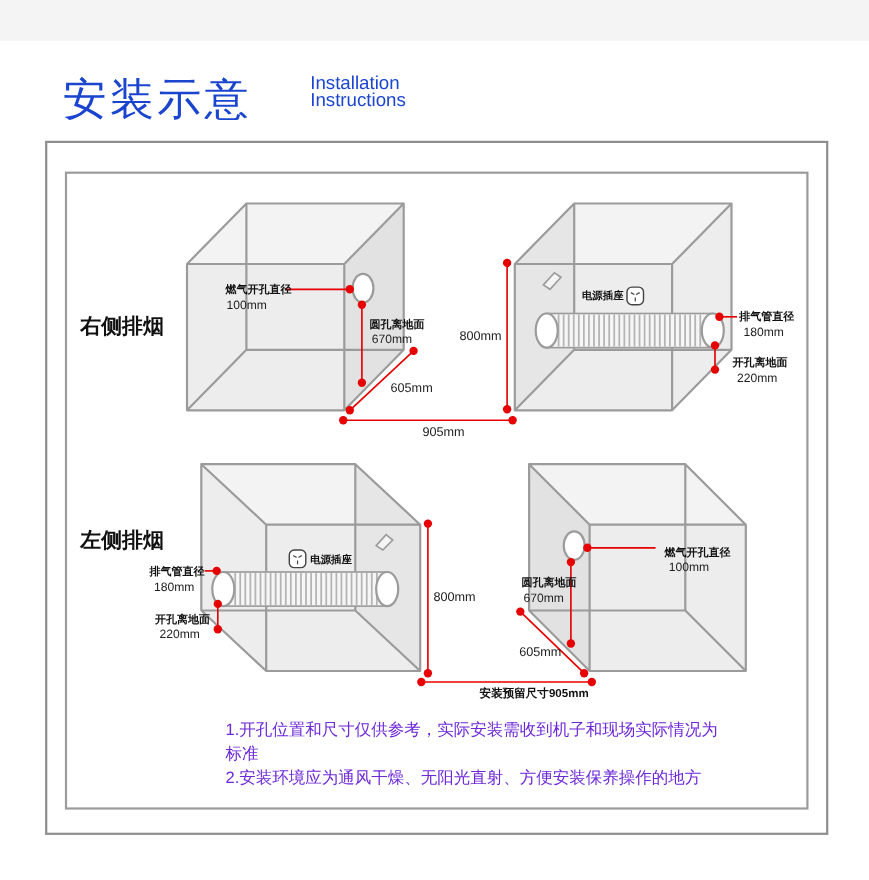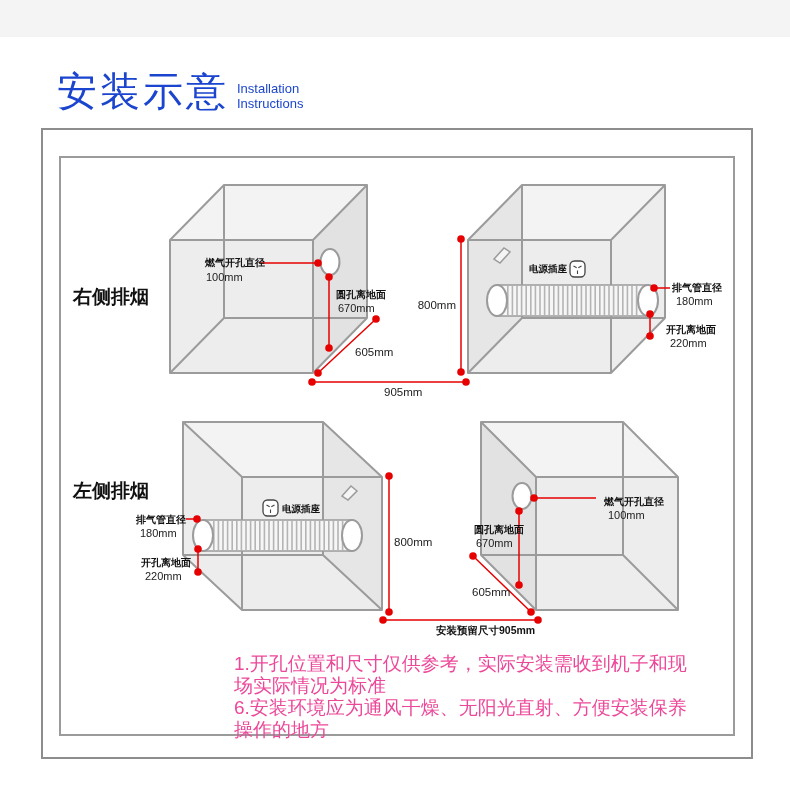--- a/index.html
+++ b/index.html
@@ -1,39 +1,39 @@
 <!DOCTYPE html>
 <html><head>
 <meta charset="utf-8">
 <style>
   html,body{margin:0;padding:0;}
   body{
     width:790px;height:800px;position:relative;background:#ffffff;
     font-family:"Liberation Sans","DejaVu Sans",sans-serif;overflow:hidden;
   }
   .top-band{position:absolute;left:0;top:0;width:790px;height:37px;background:#f4f4f4;}
-  .title-wrap{position:absolute;left:57px;top:68px;display:flex;align-items:flex-end;}
+  .title-wrap{position:absolute;left:57px;top:68px;display:flex;align-items:flex-start;gap:45px;}
   .title-cn{
     font-size:40px;font-weight:500;color:#1b45cf;letter-spacing:3px;line-height:46px;
   }
   .title-en{
-    margin-left:8px;margin-bottom:3px;font-size:13px;line-height:15px;color:#1b45cf;font-weight:500;
+    margin-left:8px;margin-bottom:3px;font-size:17px;line-height:15px;color:#1b45cf;font-weight:500;
   }
   .outer-frame{
     position:absolute;left:41px;top:128px;width:712px;height:631px;
     border:2px solid #8d8d8d;box-sizing:border-box;background:#ffffff;
   }
   .inner-frame{
     position:absolute;left:59px;top:156px;width:676px;height:580px;
     border:2px solid #9b9b9b;box-sizing:border-box;background:#ffffff;
   }
   svg.diagram{position:absolute;left:0;top:0;width:790px;height:800px;}
   .notes{
-    position:absolute;left:234px;top:653px;width:460px;
-    font-size:19px;line-height:22px;color:#ec4899;
+    position:absolute;left:205px;top:653px;width:460px;
+    font-size:15px;line-height:22px;color:#6d28d9;
   }
   .cjk-dim{font-weight:bold;fill:#111111;}
   .dim-val{fill:#222222;}
 </style>
 </head>
 <body>
 
 <div class="top-band"></div>
 
 <div class="title-wrap">
@@ -184,14 +184,14 @@
   <text x="476" y="547" font-size="11" class="dim-val">670mm</text>
   <text x="472" y="596" font-size="11.5" class="dim-val">605mm</text>
   <text x="436" y="634" font-size="10.5" class="cjk-dim">安装预留尺寸905mm</text>
 
   <text x="73" y="303" font-size="19" font-weight="bold" fill="#111111">右侧排烟</text>
   <text x="73" y="497" font-size="19" font-weight="bold" fill="#111111">左侧排烟</text>
 </svg>
 
 <div class="notes">
   <div>1.开孔位置和尺寸仅供参考，实际安装需收到机子和现场实际情况为标准</div>
-  <div>6.安装环境应为通风干燥、无阳光直射、方便安装保养操作的地方</div>
+  <div>2.安装环境应为通风干燥、无阳光直射、方便安装保养操作的地方</div>
 </div>
 
 </body></html>

